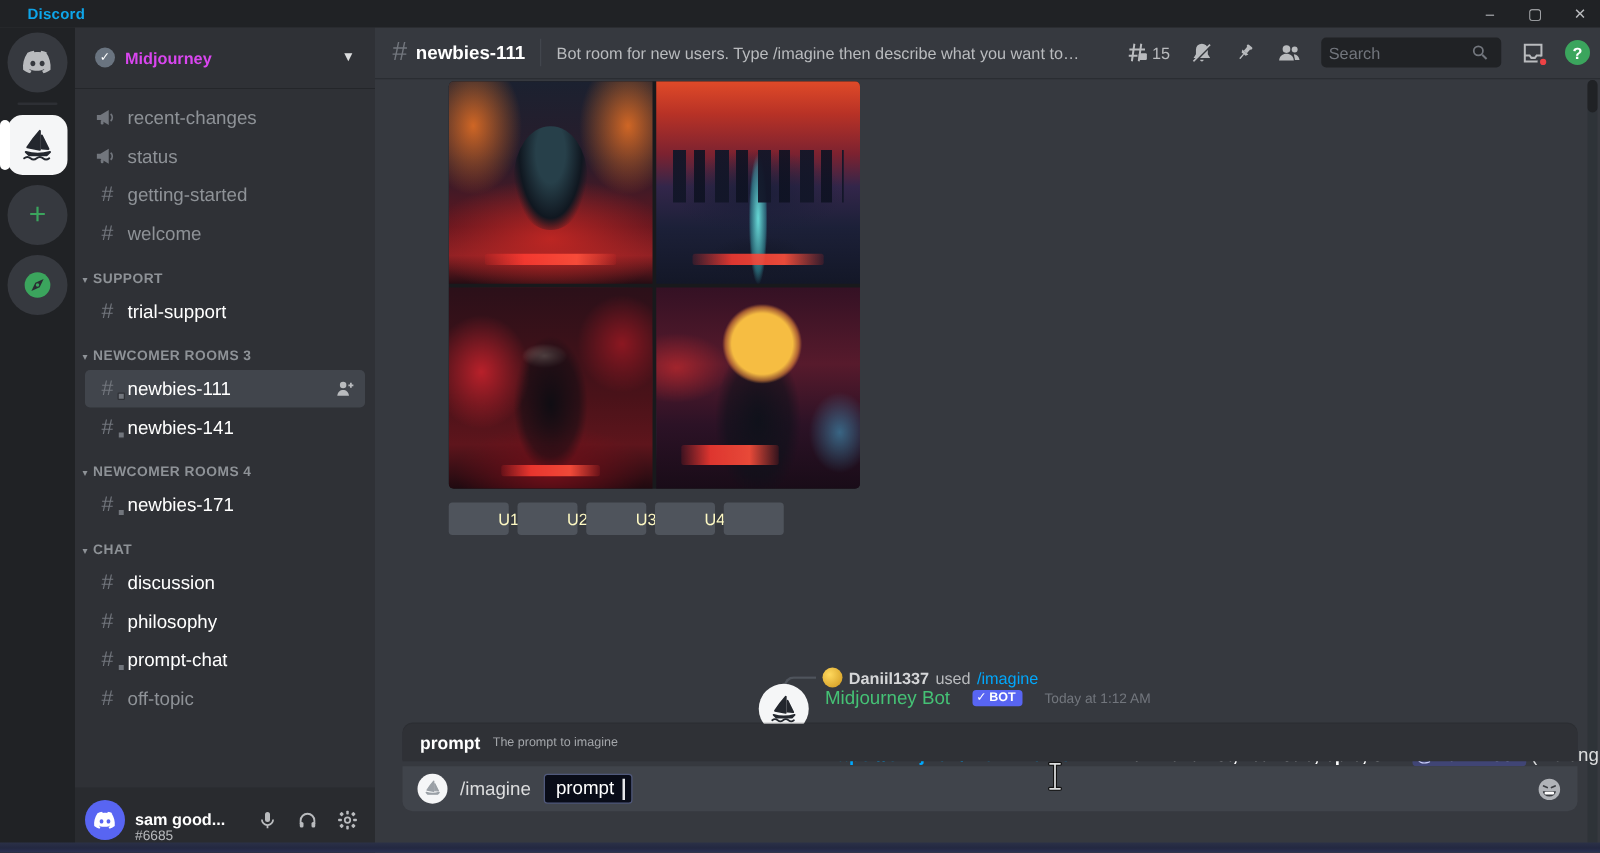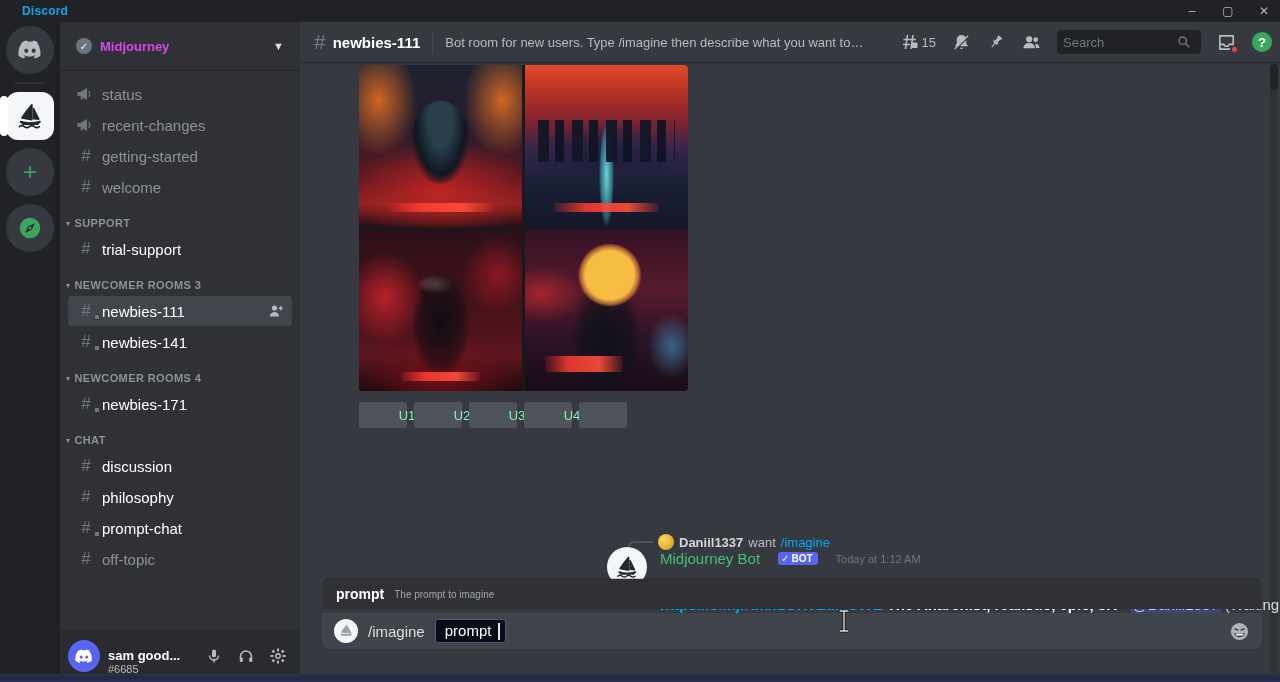--- a/index.html
+++ b/index.html
@@ -119,21 +119,21 @@
       radial-gradient(ellipse 60px 70px at 16% 42%, rgba(205,35,45,.85), transparent 65%),
       radial-gradient(ellipse 55px 60px at 85% 28%, rgba(160,25,35,.8), transparent 65%),
       radial-gradient(ellipse 38px 70px at 50% 58%, rgba(10,12,18,.92), rgba(10,12,18,.5) 60%, transparent 78%),
       radial-gradient(ellipse 26px 14px at 47% 34%, rgba(225,200,185,.55), transparent 70%),
       radial-gradient(ellipse 90px 45px at 50% 92%, rgba(120,15,25,.9), transparent 85%),
       linear-gradient(180deg,#2b1019 0%, #4a1219 55%, #5e151c 78%, #1f0a10 100%); }
 
   
   .btn-rows { position:absolute; left:59px; top:340px; }
   .btn-row { display:flex; gap:7px; margin-bottom:12px; }
-  .mj-btn { width:44px; height:26px; background:#4f545c; border:none; border-radius:3px; color:#86efac;
+  .mj-btn { width:44px; height:26px; background:#4f545c; border:none; border-radius:3px; color:#fef9c3;
     font-size:13px; font-family:inherit; cursor:pointer; display:flex; align-items:center; justify-content:center;padding-left:48px; }
 
   
   .reply-spine { position:absolute; left:327px; top:479px; width:26px; height:16px;
     border-left:2px solid #4f545c; border-top:2px solid #4f545c; border-top-left-radius:8px; }
   .reply-row { position:absolute; left:358px; top:472px; display:flex; align-items:center; gap:5px; font-size:13px; }
   .reply-avatar { width:16px; height:16px; border-radius:50%; flex:0 0 auto;
     background:radial-gradient(circle at 35% 35%, #ffd95e, #d8a32a 80%); }
   .reply-user { color:#d5d6d8; font-weight:bold; cursor:pointer; }
   .reply-action { color:#b9bbbe; }
@@ -232,32 +232,32 @@
   <div class="channels">
 
     <div class="channel">
       <span class="ch-icon">
           <svg width="16" height="16" viewBox="0 0 16 16">
             <path fill="#72767d" d="M1.5 6h2.8L11 2v12L4.3 10H1.5z"></path>
             <rect x="4.6" y="10.2" width="2.2" height="3.4" rx="1" fill="#72767d"></rect>
             <path d="M12.5 5.2a3.6 3.6 0 0 1 0 5.6" stroke="#72767d" stroke-width="1.3" fill="none"></path>
           </svg>
         </span>
-      <span class="ch-label">status</span>
+      <span class="ch-label">recent-changes</span>
     </div>
 
     <div class="channel">
       <span class="ch-icon">
           <svg width="16" height="16" viewBox="0 0 16 16">
             <path fill="#72767d" d="M1.5 6h2.8L11 2v12L4.3 10H1.5z"></path>
             <rect x="4.6" y="10.2" width="2.2" height="3.4" rx="1" fill="#72767d"></rect>
             <path d="M12.5 5.2a3.6 3.6 0 0 1 0 5.6" stroke="#72767d" stroke-width="1.3" fill="none"></path>
           </svg>
         </span>
-      <span class="ch-label">recent-changes</span>
+      <span class="ch-label">status</span>
     </div>
 
 
     <div class="channel">
       <span class="ch-icon">#</span>
       <span class="ch-label">getting-started</span>
     </div>
 
     <div class="channel">
       <span class="ch-icon">#</span>
@@ -472,21 +472,21 @@
               <path d="M14.8 15.8 L14.2 11.8 L10.4 13 Z" fill="#4aa8e0"></path>
             </svg>
         </button>
       </div>
     </div>
 
     <div class="reply-spine"></div>
     <div class="reply-row">
       <span class="reply-avatar"></span>
       <span class="reply-user">Daniil1337</span>
-      <span class="reply-action">want</span>
+      <span class="reply-action">used</span>
       <span class="reply-cmd">/imagine</span>
     </div>
 
     <div class="bot-avatar">
       <svg width="26" height="26" viewBox="0 0 24 24">
           <g fill="none" stroke="#23272e" stroke-width="1.3" stroke-linecap="round" stroke-linejoin="round">
             <path d="M13.5 3 L13.5 15 L5.5 13.5 Q9 8 13.5 3 Z" fill="#23272e"></path>
             <path d="M14.8 6 L19 14.5 L14.8 14.2 Z" fill="#23272e"></path>
             <path d="M4.5 16.5 Q12 18.8 20 16.5 L18 18.5 L6.5 18.5 Z" fill="#23272e"></path>
             <path d="M3.5 20.5 q2 -1.6 4 0 q2 1.6 4 0 q2 -1.6 4 0 q2 1.6 4 0"></path>

